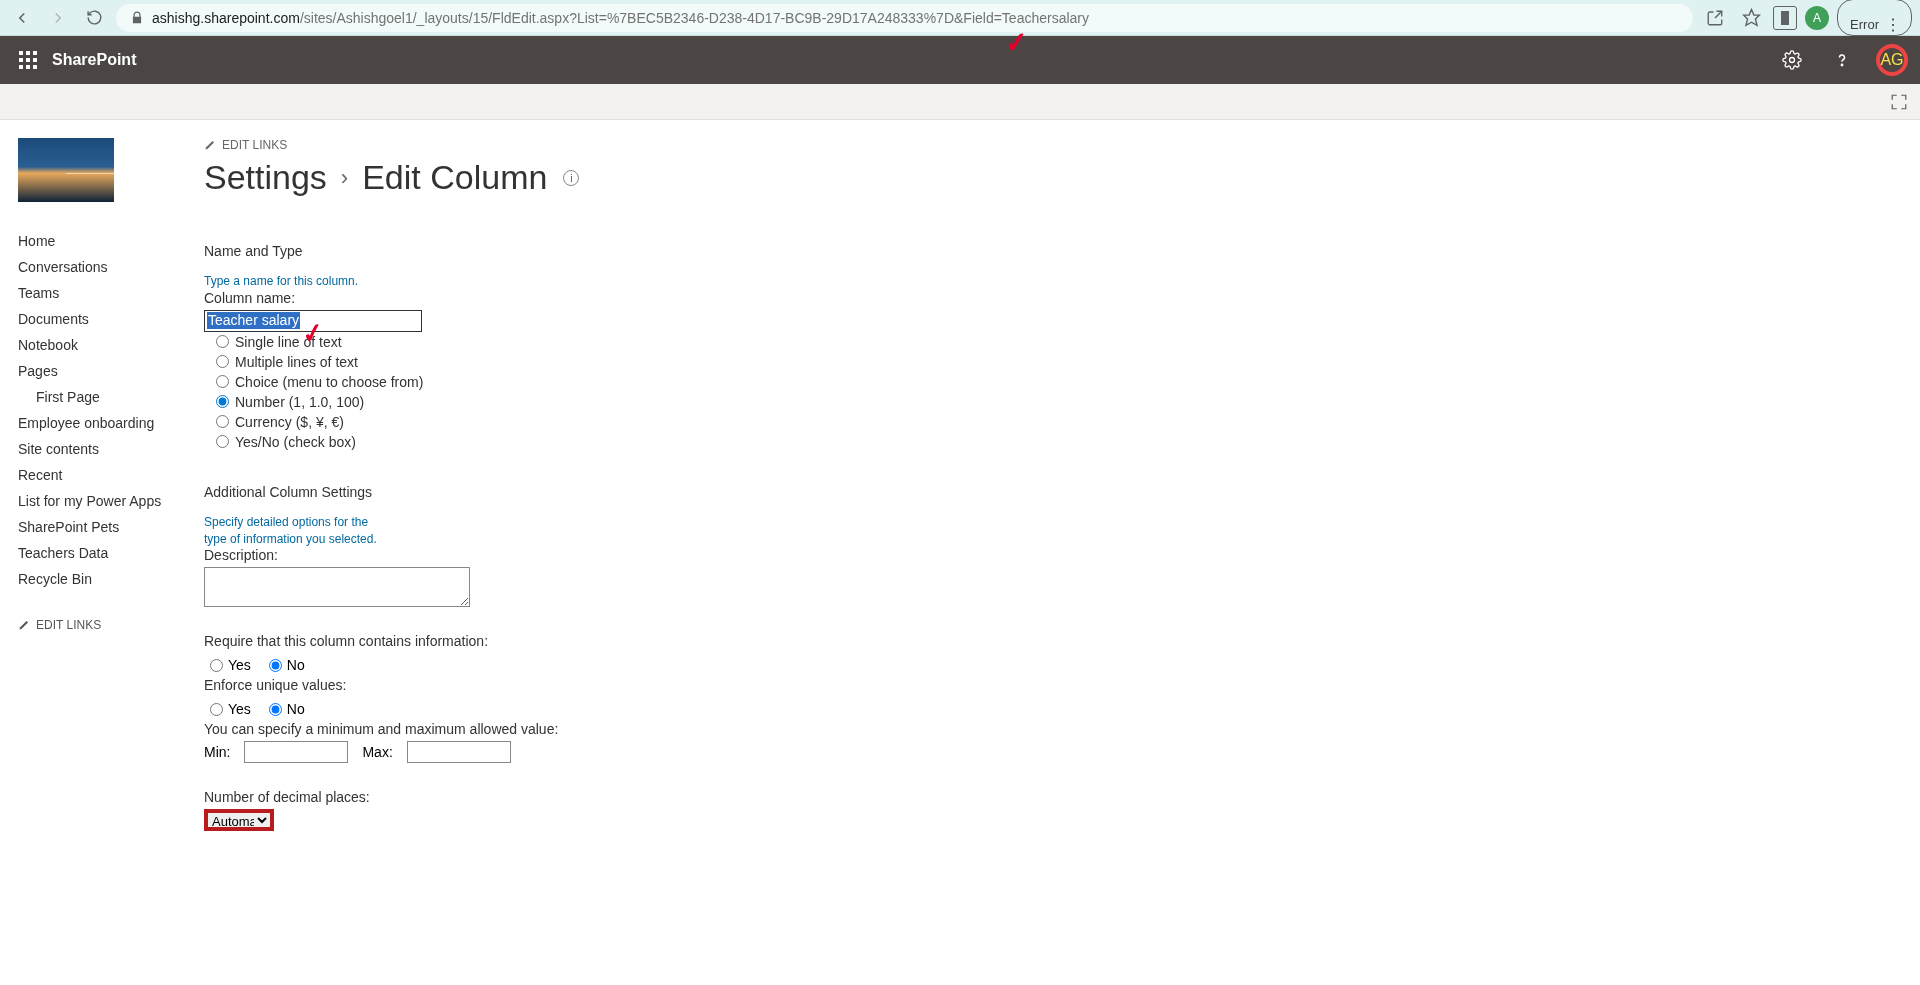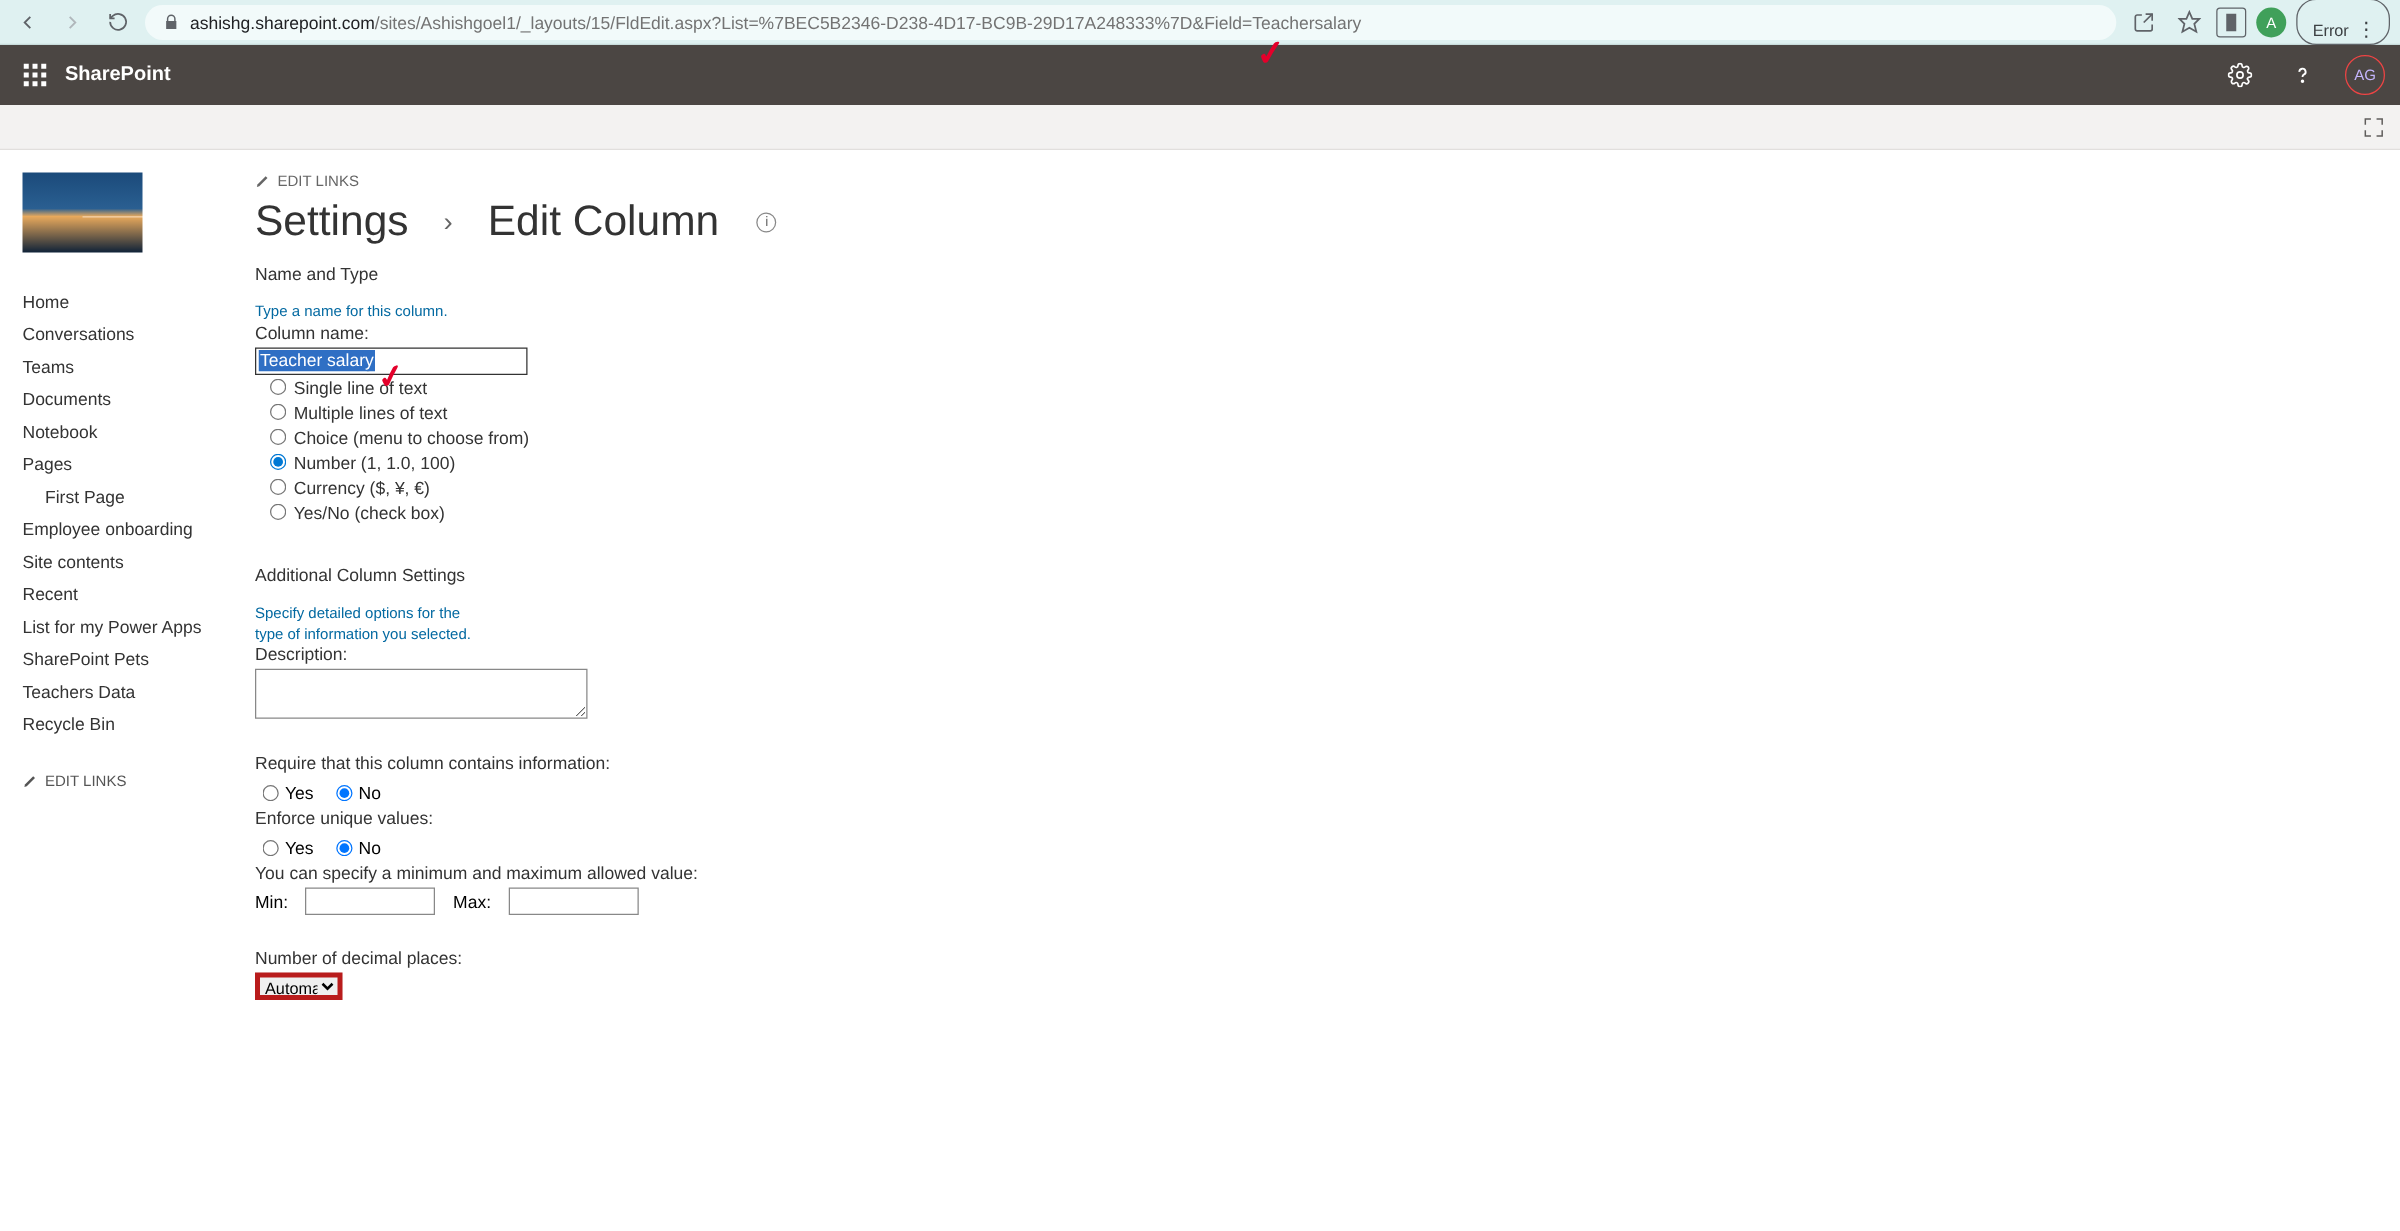--- a/index.html
+++ b/index.html
@@ -20,21 +20,21 @@
 .red-mark-top { position: absolute; left: 1005px; top: 26px; color: #e4002b; font-size: 28px; font-weight: bold; transform: rotate(-5deg); pointer-events: none; }
 
 
 .suite-bar { height: 48px; background: #4b4643; display: flex; align-items: center; padding: 0 12px; color: #fff; }
 .waffle { width: 32px; height: 32px; display:flex; align-items:center; justify-content:center; margin-right: 8px; }
 .waffle-grid { display:grid; grid-template-columns: repeat(3,4px); grid-template-rows: repeat(3,4px); gap:3px; }
 .waffle-grid span { background:#fff; width:4px; height:4px; }
 .suite-title { font-size: 16px; font-weight: 600; }
 .suite-right { margin-left: auto; display:flex; align-items:center; gap: 18px; }
 .suite-icon { width: 32px; height: 32px; display:flex; align-items:center; justify-content:center; color:#fff; }
-.ag-avatar { width: 32px; height: 32px; border-radius: 50%; border: 1px solid #ef4444; display:flex; align-items:center; justify-content:center; font-size:12px; color:#c4b5fd; }
+.ag-avatar { width: 32px; height: 32px; border-radius: 50%; border: 4px solid #ef4444; display:flex; align-items:center; justify-content:center; font-size:16px; color:#fde047; }
 
 
 .cmd-row { height: 36px; background: #f3f2f1; border-bottom: 1px solid #e1dfdd; display:flex; align-items:center; justify-content:flex-end; padding-right: 12px; }
 .focus-icon { color:#605e5c; }
 
 
 .scroll-wrap { position: relative; height: calc(985px - 36px - 48px - 36px); overflow-y: scroll; }
 .page { display:flex; padding: 18px 0 40px 18px; }
 
 
@@ -42,21 +42,21 @@
 .site-logo { width: 96px; height: 64px; background: linear-gradient(to bottom, #1b4a7a 0%, #2a5f91 45%, #e8a95c 55%, #0f2238 100%); position: relative; margin-bottom: 26px; }
 .site-logo::after { content:""; position:absolute; left:50%; top:55%; width:100%; height:1px; background:rgba(255,255,255,0.5); }
 .nav-list { list-style:none; }
 .nav-list li { padding: 5px 0; font-size: 14px; color:#333; }
 .nav-list li.sub { padding-left: 18px; }
 .edit-links-bottom { margin-top: 26px; font-size: 12px; color:#555; display:flex; align-items:center; gap:6px; }
 
 
 .content { flex:1; padding-left: 18px; }
 .edit-links-top { font-size: 12px; color:#666; display:flex; align-items:center; gap:6px; }
-.page-title { font-size: 34px; font-weight: 300; color:#333; margin: 6px 0 14px; display:flex; align-items:center; gap: 24px; }
+.page-title { font-size: 34px; font-weight: 300; color:#333; margin: 6px 0 46px; display:flex; align-items:center; gap: 10px; }
 .crumb-sep { color:#666; font-size: 22px; margin: 0 4px; }
 .info-circle { display:inline-flex; width:16px; height:16px; border:1px solid #888; border-radius:50%; align-items:center; justify-content:center; font-size:11px; color:#666; margin-left:6px; }
 
 .form-section { display:flex; margin-bottom: 32px; flex-direction: column; }
 .section-left { width: 208px; padding-right: 20px; }
 .section-heading { font-size: 14px; color:#333; margin-bottom: 14px; }
 .section-desc { font-size: 12px; color:#0369a1; line-height: 1.4; }
 .section-right { flex:1; position: relative; }
 
 .field-label { font-size: 14px; color:#333; margin-bottom: 4px; }

